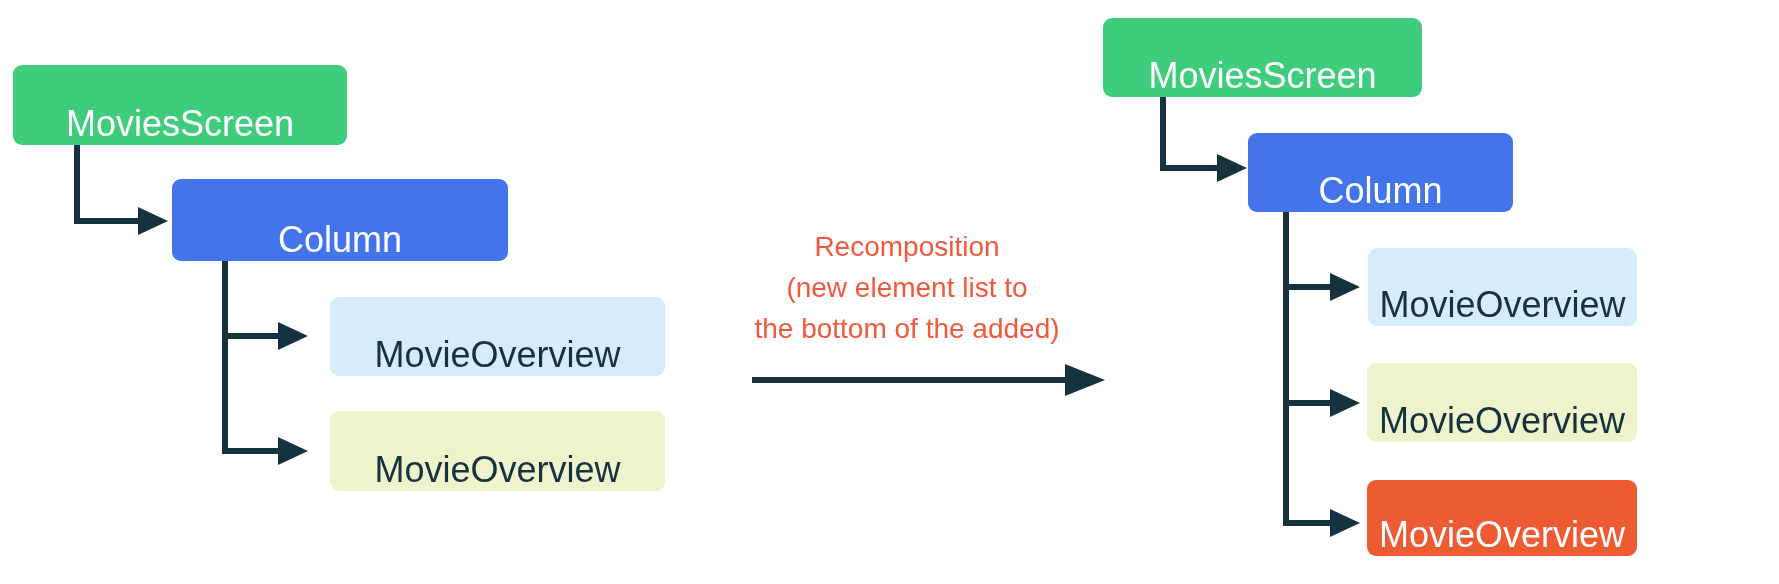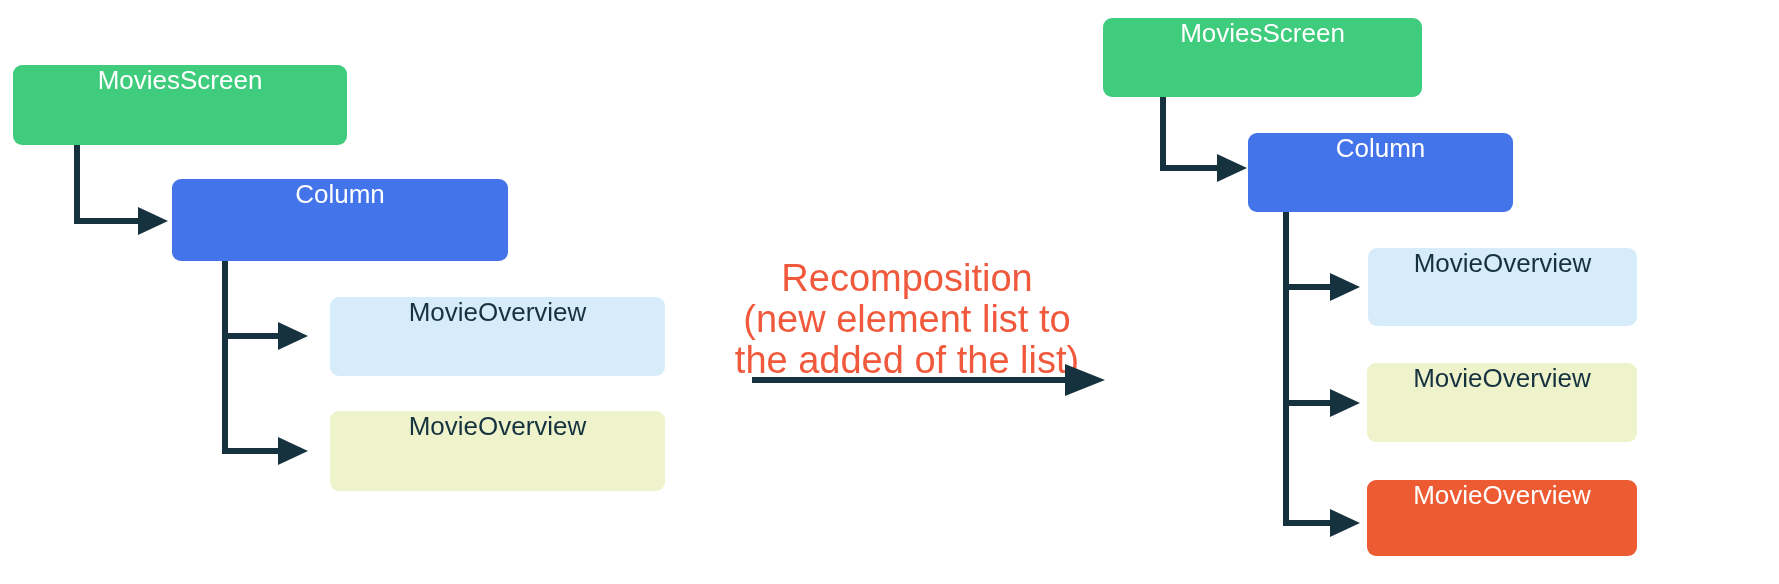--- a/index.html
+++ b/index.html
@@ -22,23 +22,23 @@
     height: 584px;
     background: #ffffff;
     font-family: "Liberation Sans", sans-serif;
     overflow: hidden;
   }
 
   .box {
     position: absolute;
     border-radius: 9px;
     display: flex;
-    align-items: flex-start;
+    align-items: flex-end;
     justify-content: center;
-    font-size: 26px;
+    font-size: 36px;
     white-space: nowrap;
   }
   .light-text { color: var(--box-text-light); }
   .dark-text  { color: var(--box-text-dark); }
 
   .seg { position: absolute; background: var(--connector-navy); }
 
   .ah {
     position: absolute;
     width: 0; height: 0;
@@ -64,24 +64,23 @@
   .l-br2-h    { left: 222px; top: 448px; width: 56px;  height: 6px; }
   .l-br2-ah   { left: 278px; top: 437px; }
   .lb-leaf1   { left: 330px; top: 297px; width: 335px; height: 79px; background: var(--leaf-blue); }
   .lb-leaf2   { left: 330px; top: 411px; width: 335px; height: 80px; background: var(--leaf-yellow); }
 
   
   .annotation {
     position: absolute;
     left: 657px; top: 226px; width: 500px;
     text-align: center;
-    font-size: 38px;
+    font-size: 28px;
     line-height: 41px;
     color: var(--annotation-orange);
-    margin-top: 32px;
   }
   .mid-arrow-h  { left: 752px;  top: 377px; width: 315px; height: 6px; }
   .mid-arrow-ah { left: 1065px; top: 364px; }
 
   
   .rb-root    { left: 1103px; top: 18px;  width: 319px; height: 79px; background: var(--root-green); }
   .r-elbow-v  { left: 1160px; top: 97px;  width: 6px;   height: 74px; }
   .r-elbow-h  { left: 1160px; top: 165px; width: 57px;  height: 6px; }
   .r-elbow-ah { left: 1217px; top: 154px; }
   .rb-column  { left: 1248px; top: 133px; width: 265px; height: 79px; background: var(--column-blue); }
@@ -124,21 +123,21 @@
       <span>MovieOverview</span>
     </div>
     <div class="box dark-text lb-leaf2">
       <span>MovieOverview</span>
     </div>
   </div>
 
   <div class="annotation">
     <div>Recomposition</div>
     <div>(new element list to</div>
-    <div>the added of the list)</div>
+    <div>the bottom of the added)</div>
   </div>
   <div class="seg mid-arrow-h"></div>
   <div class="ah ah-big mid-arrow-ah"></div>
 
   <div>
     <div class="box light-text rb-root">
       <span>MoviesScreen</span>
     </div>
 
     <div class="seg r-elbow-v"></div>

